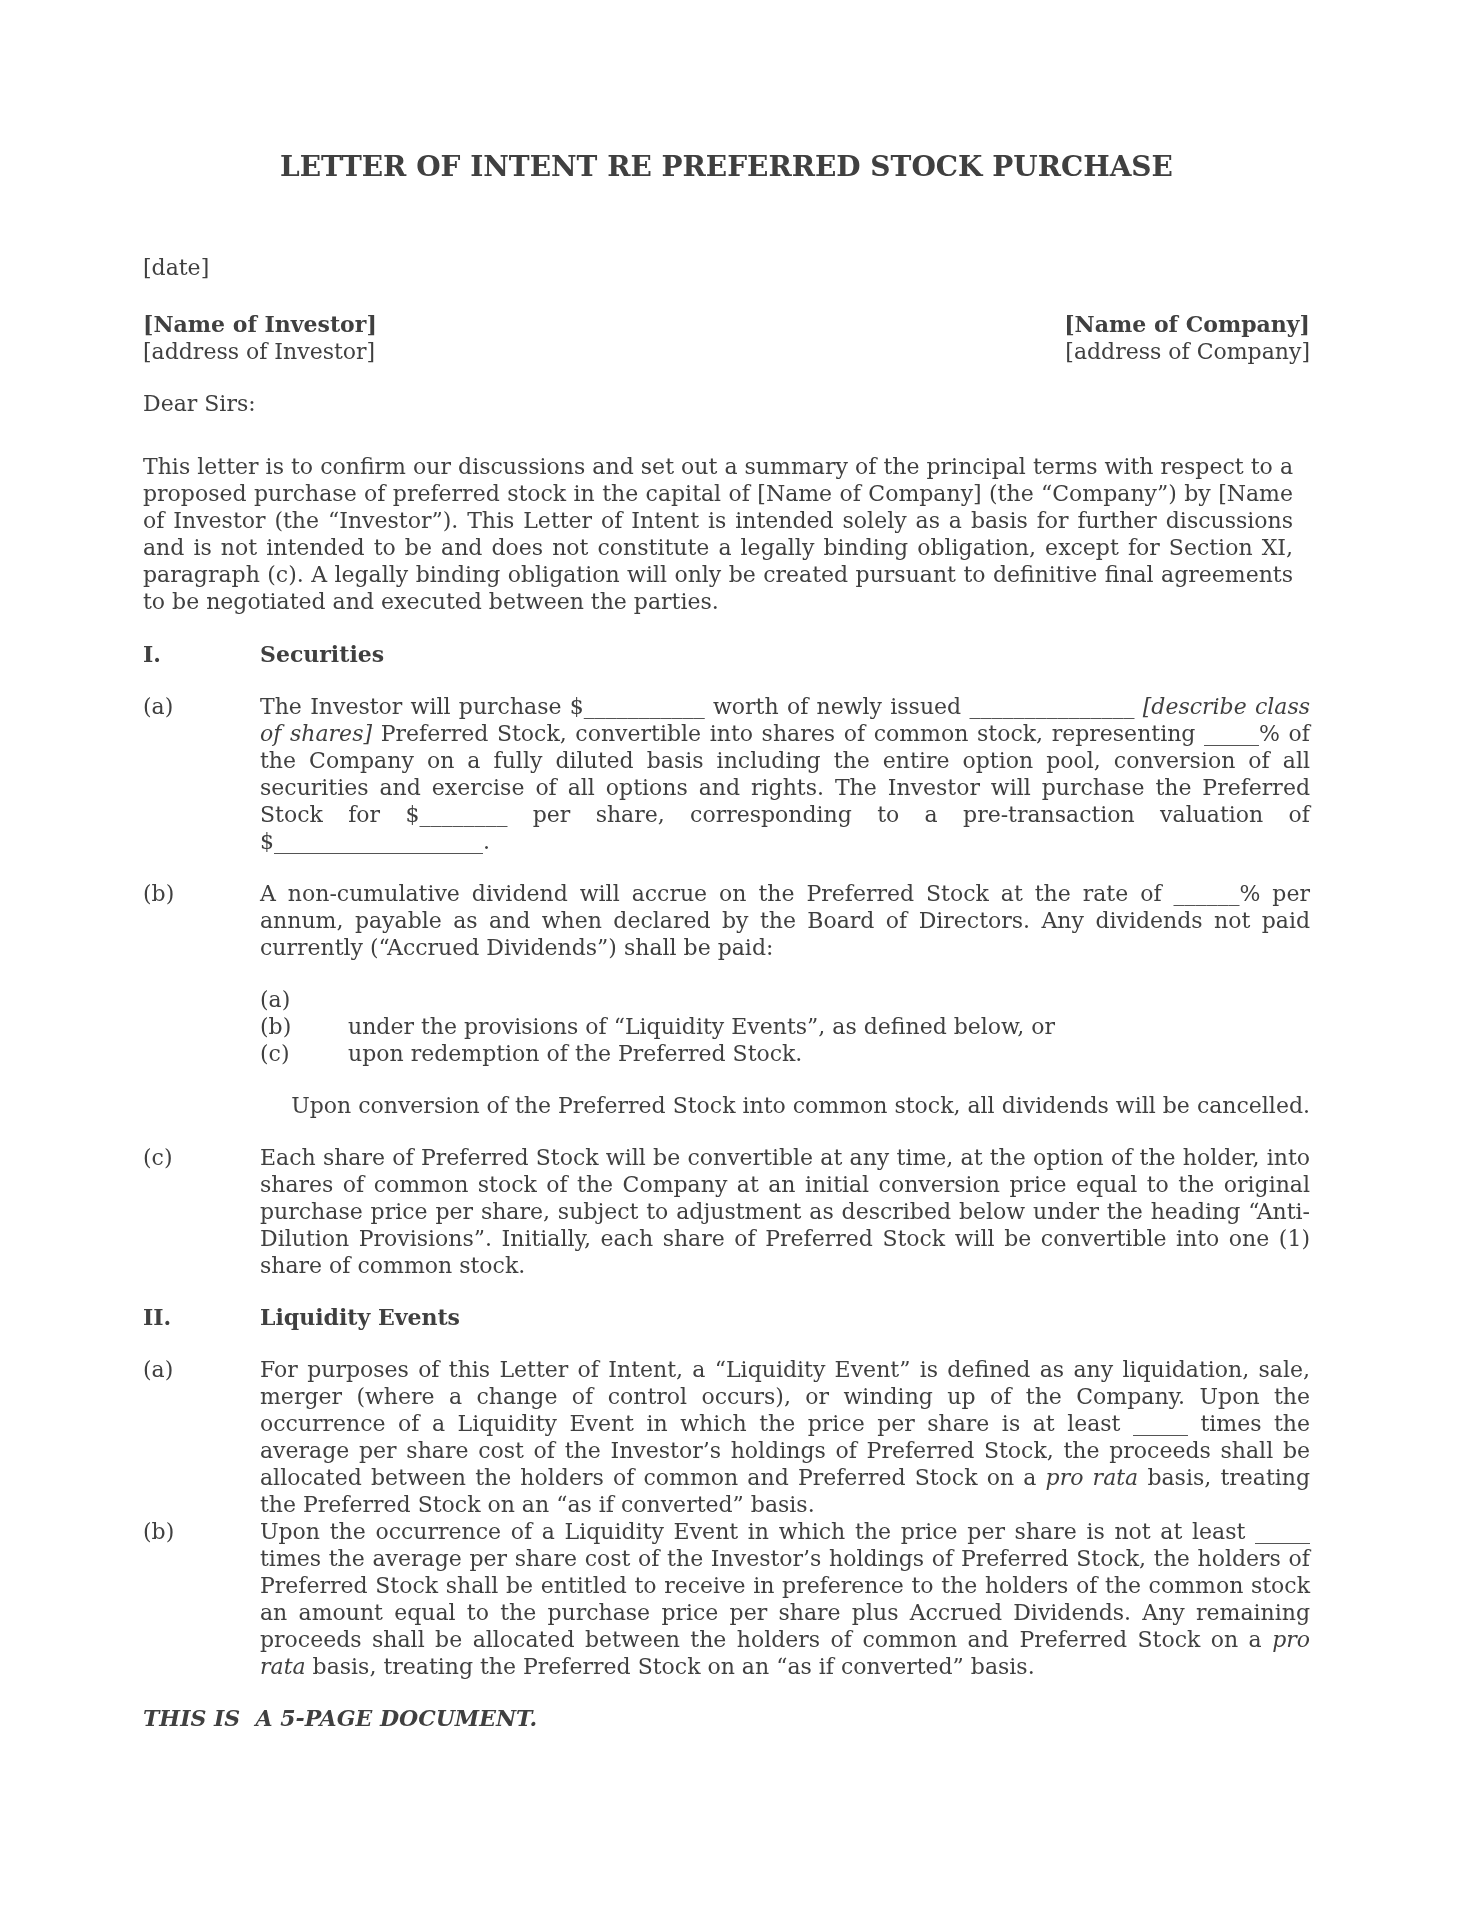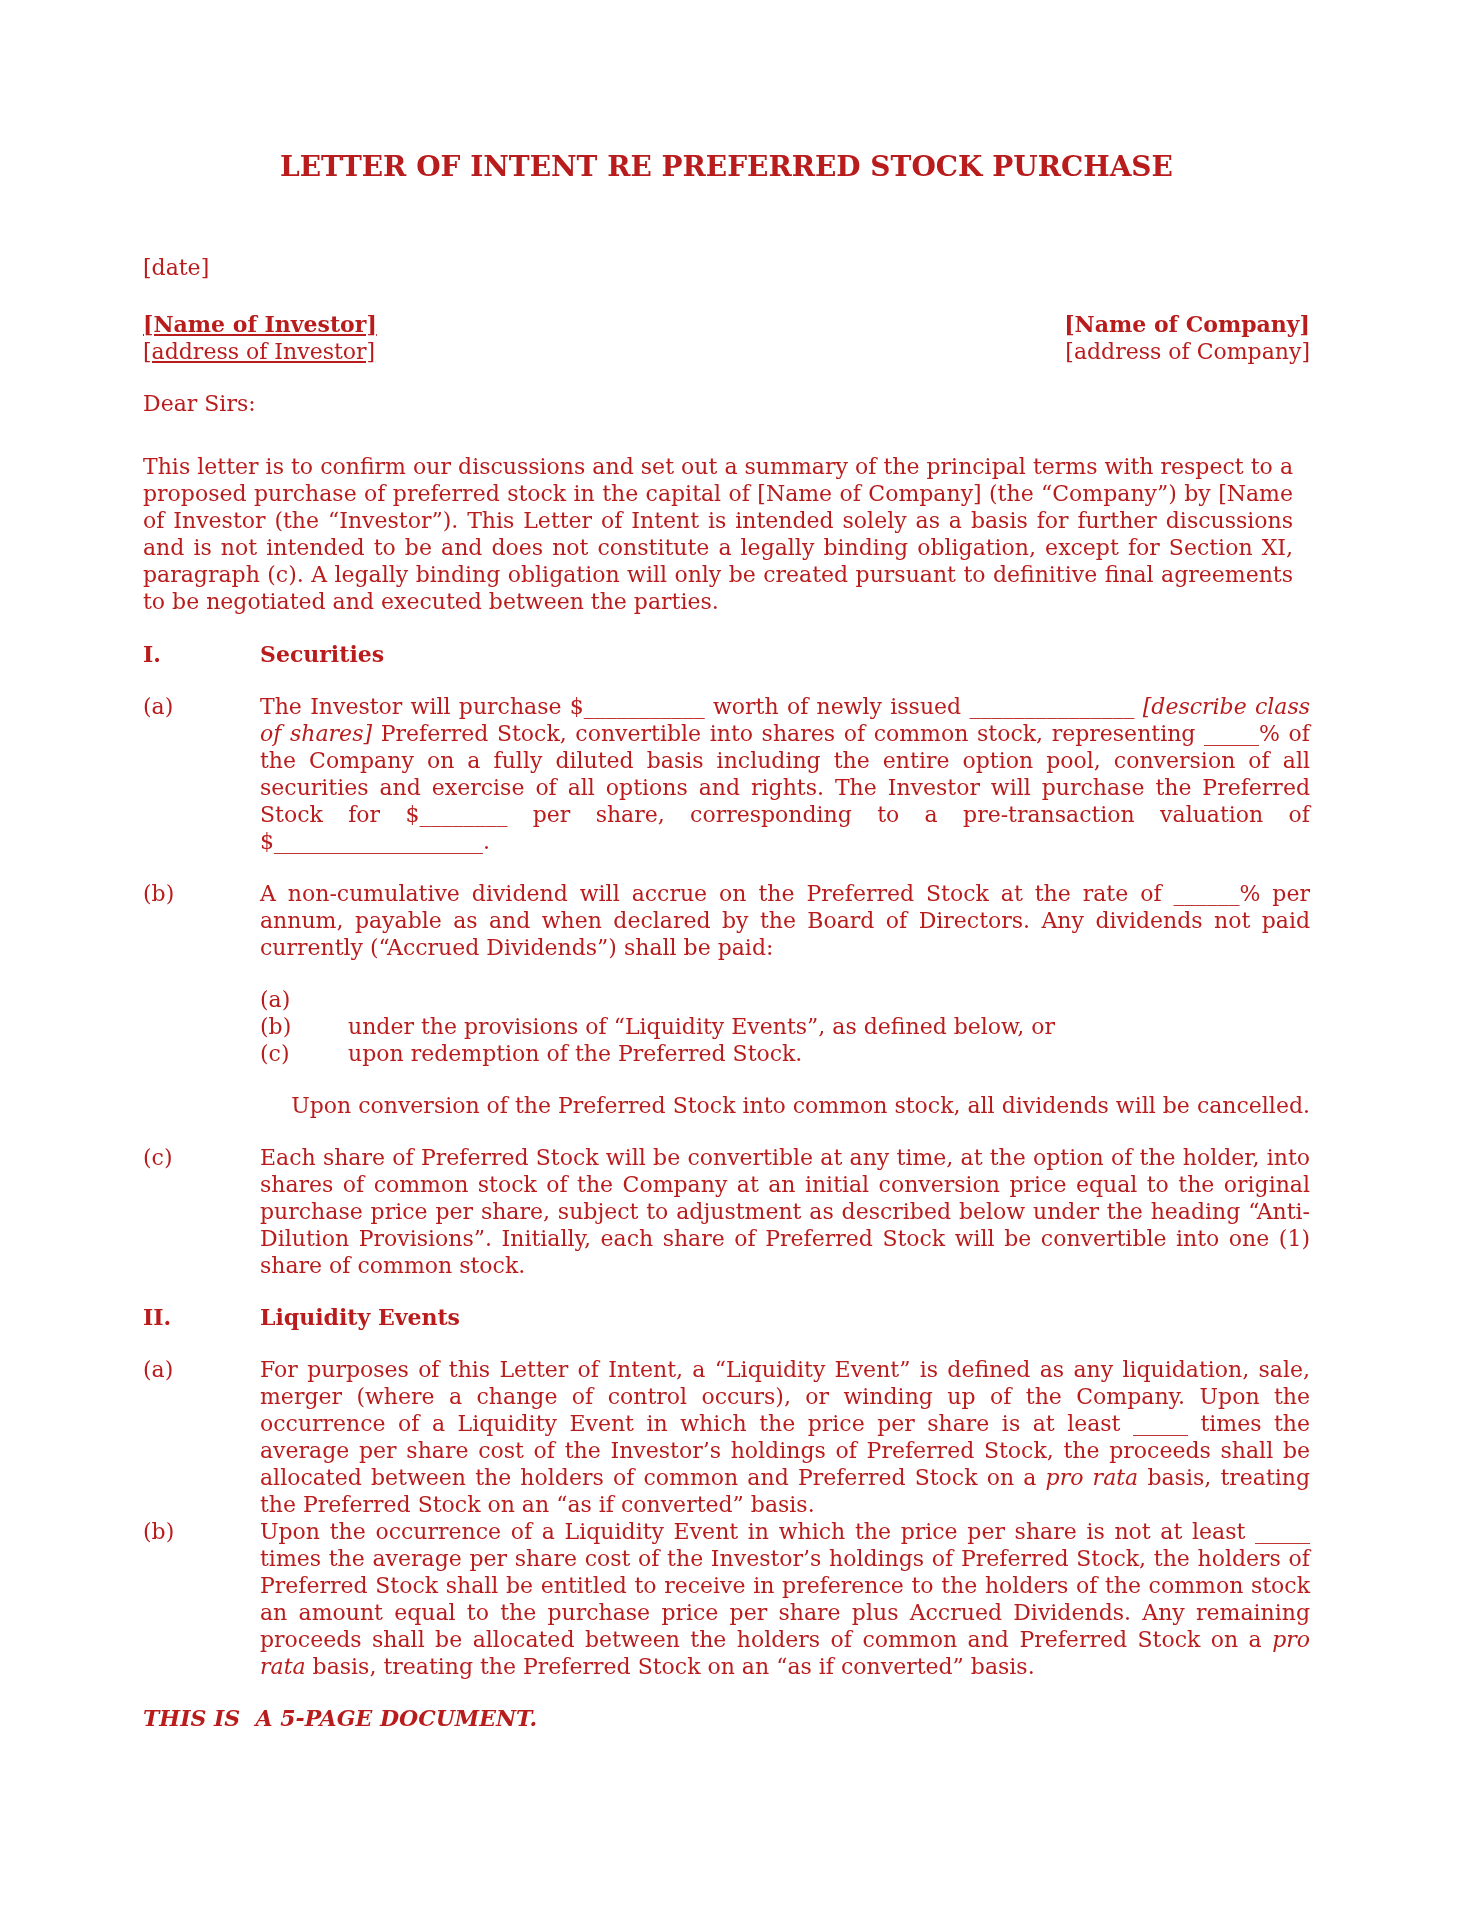--- a/index.html
+++ b/index.html
@@ -6,40 +6,40 @@
     margin: 0;
     padding: 0;
     background: #ffffff;
   }
   .page {
     position: relative;
     width: 1483px;
     height: 1920px;
     box-sizing: border-box;
     background: #ffffff;
-    color: #b91c1c;
+    color: #404040;
     font-family: "DejaVu Serif", "Liberation Serif", serif;
     font-size: 22px;
     line-height: 27px;
     padding: 150px 173px 0 143px;
     overflow: hidden;
   }
   .doc-title {
     text-align: center;
     font-weight: bold;
     font-size: 28px;
     line-height: 34px;
     margin: 0 0 70px 0;
   }
   .date-line { margin: 0 0 30px 0; }
   .parties {
     display: flex;
     margin: 0 0 25px 0;
   }
-  .party-col-left { width: 604px; flex: 0 0 604px; text-decoration: underline; }
+  .party-col-left { width: 604px; flex: 0 0 604px; }
   .party-col-right { flex: 1; text-align: right; }
   .party-name { font-weight: bold; }
   .salutation { margin: 0 0 36px 0; }
   .intro-para {
     text-align: justify;
     margin: 0 17px 26px 0;
   }
   .row { display: flex; margin: 0 0 25px 0; }
   .row.tight { margin-bottom: 0; }
   .num { flex: 0 0 117px; }

